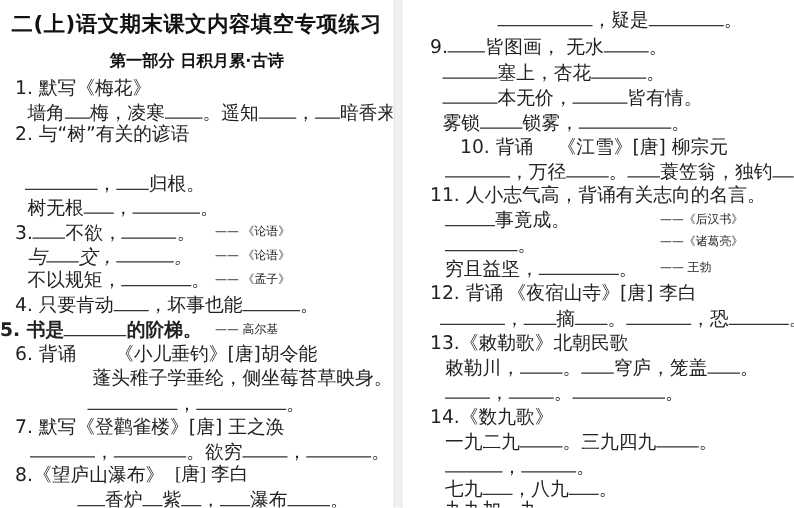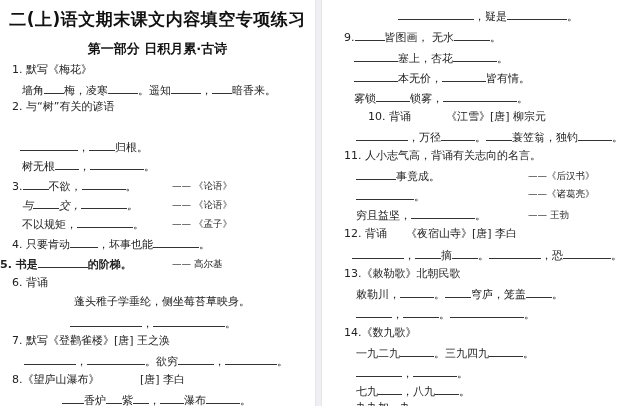--- a/index.html
+++ b/index.html
@@ -10,21 +10,21 @@
   }
   .page { position:absolute; top:0; height:406px; background:#fff; overflow:hidden; }
   .page-left { left:0; width:314px; }
   .page-right { left:322px; width:313px; }
   .gutter { position:absolute; left:315px; top:0; width:7px; height:406px; background:#eef0f3;
             border-left:1px solid #e2e5ea; border-right:1px solid #e2e5ea; box-sizing:border-box; }
   .title { position:absolute; left:0; width:315px; top:8px; text-align:center;
            font-size:17px; font-weight:bold; color:#111; letter-spacing:0.5px; }
   .subtitle { position:absolute; left:0; width:315px; top:40px; text-align:center;
               font-size:13px; font-weight:bold; color:#111; }
-  .line { position:absolute; font-size:11px; white-space:nowrap; line-height:12px; color:#222;text-align:center; }
+  .line { position:absolute; font-size:15px; white-space:nowrap; line-height:12px; color:#222;text-align:center; }
   .blank { display:inline-block; border-bottom:1px solid #333; height:9px; vertical-align:baseline; }
   .src { position:absolute; font-size:9.5px; white-space:nowrap; line-height:12px; color:#222; }
 </style>
 </head>
 <body>
 
 <div class="page page-left">
   <div class="title">二(上)语文期末课文内容填空专项练习</div>
   <div class="subtitle">第一部分  日积月累·古诗</div>
 
@@ -57,32 +57,33 @@
   <div class="line" style="left:12px;top:238px;">
     <span>4. 只要肯动</span><span class="blank" style="width:28px"></span><span>，坏事也能</span><span class="blank" style="width:46px"></span><span>。</span>
   </div>
 
   <div class="line" style="left:0;top:258px;font-weight:bold;">
     <span>5. 书是</span><span class="blank" style="width:50px"></span><span>的阶梯。</span>
   </div>
   <div class="src" style="left:172px;top:258px;">—— 高尔基</div>
 
   <div class="line" style="left:12px;top:277px;">6. 背诵</div>
+  <div class="line" style="left:92px;top:277px;">《小儿垂钓》[唐]胡令能</div>
   <div class="line" style="left:74px;top:296px;">蓬头稚子学垂纶，侧坐莓苔草映身。</div>
   <div class="line" style="left:70px;top:317px;">
     <span class="blank" style="width:72px"></span><span>，</span><span class="blank" style="width:72px"></span><span>。</span>
   </div>
 
   <div class="line" style="left:12px;top:335px;">7. 默写《登鹳雀楼》[唐] 王之涣</div>
   <div class="line" style="left:24px;top:355px;">
     <span class="blank" style="width:52px"></span><span>，</span><span class="blank" style="width:58px"></span><span>。欲穷</span><span class="blank" style="width:36px"></span><span>，</span><span class="blank" style="width:52px"></span><span>。</span>
   </div>
 
   <div class="line" style="left:12px;top:374px;">8.《望庐山瀑布》</div>
-  <div class="line" style="left:140px;top:374px;">[唐] 李白</div>
+  <div class="line" style="left:140px;top:374px;font-family:Liberation Serif, serif;">[唐] 李白</div>
   <div class="line" style="left:62px;top:394px;">
     <span class="blank" style="width:22px"></span><span>香炉</span><span class="blank" style="width:16px"></span><span>紫</span><span class="blank" style="width:16px"></span><span>，</span><span class="blank" style="width:24px"></span><span>瀑布</span><span class="blank" style="width:34px"></span><span>。</span>
   </div>
 </div>
 
 <div class="gutter"></div>
 
 <div class="page page-right">
 
   <div class="line" style="left:76px;top:10px;">

